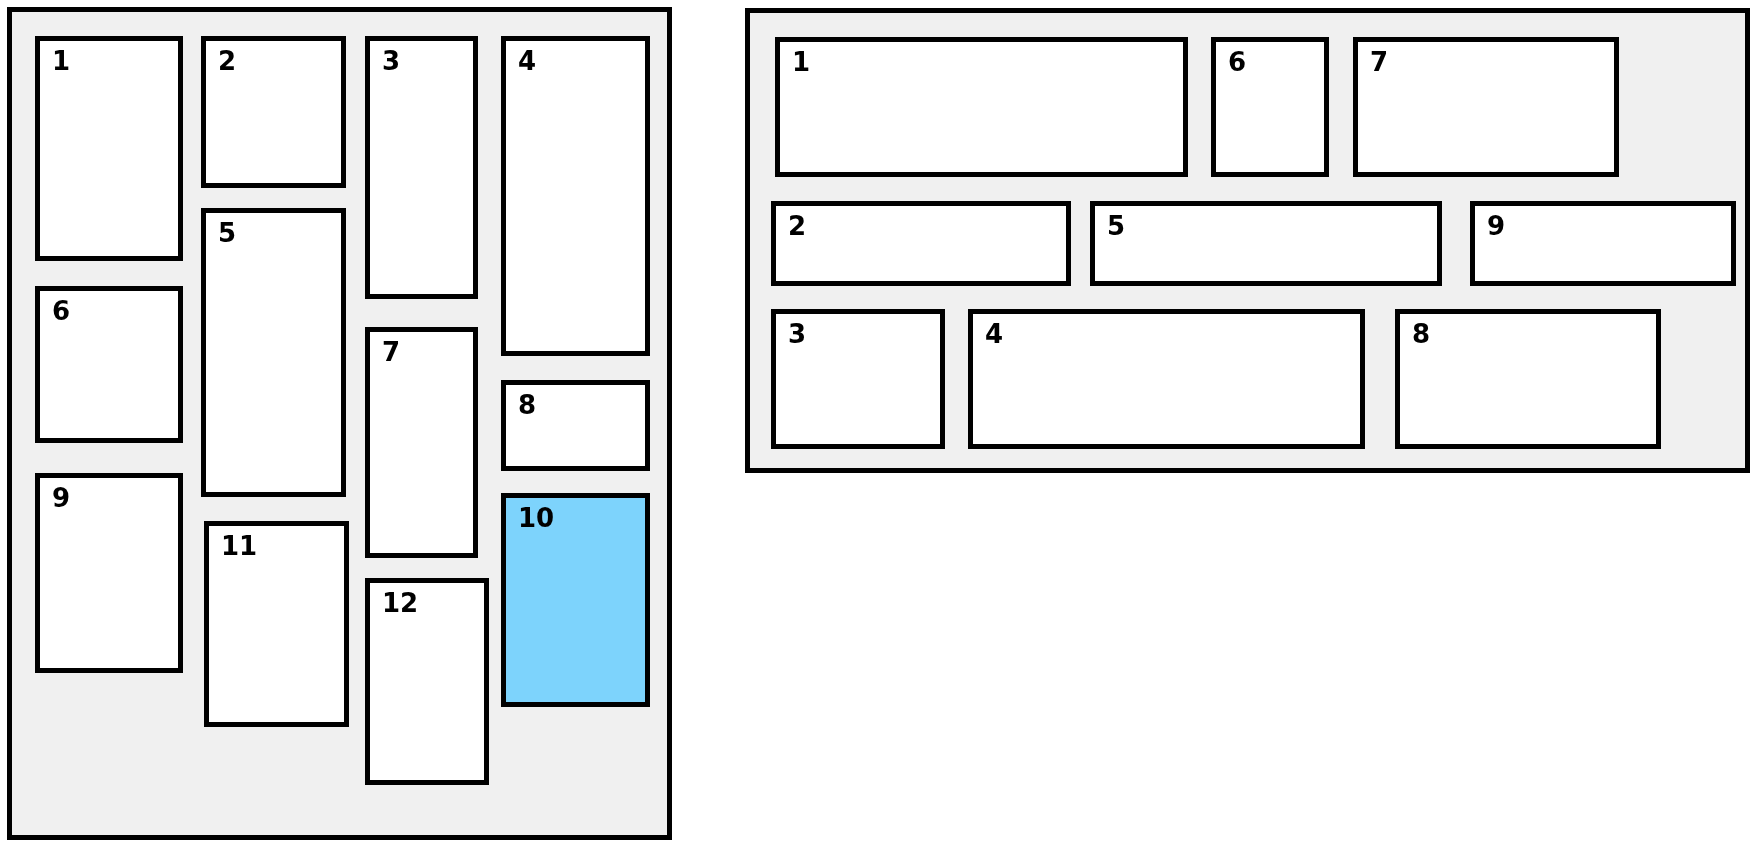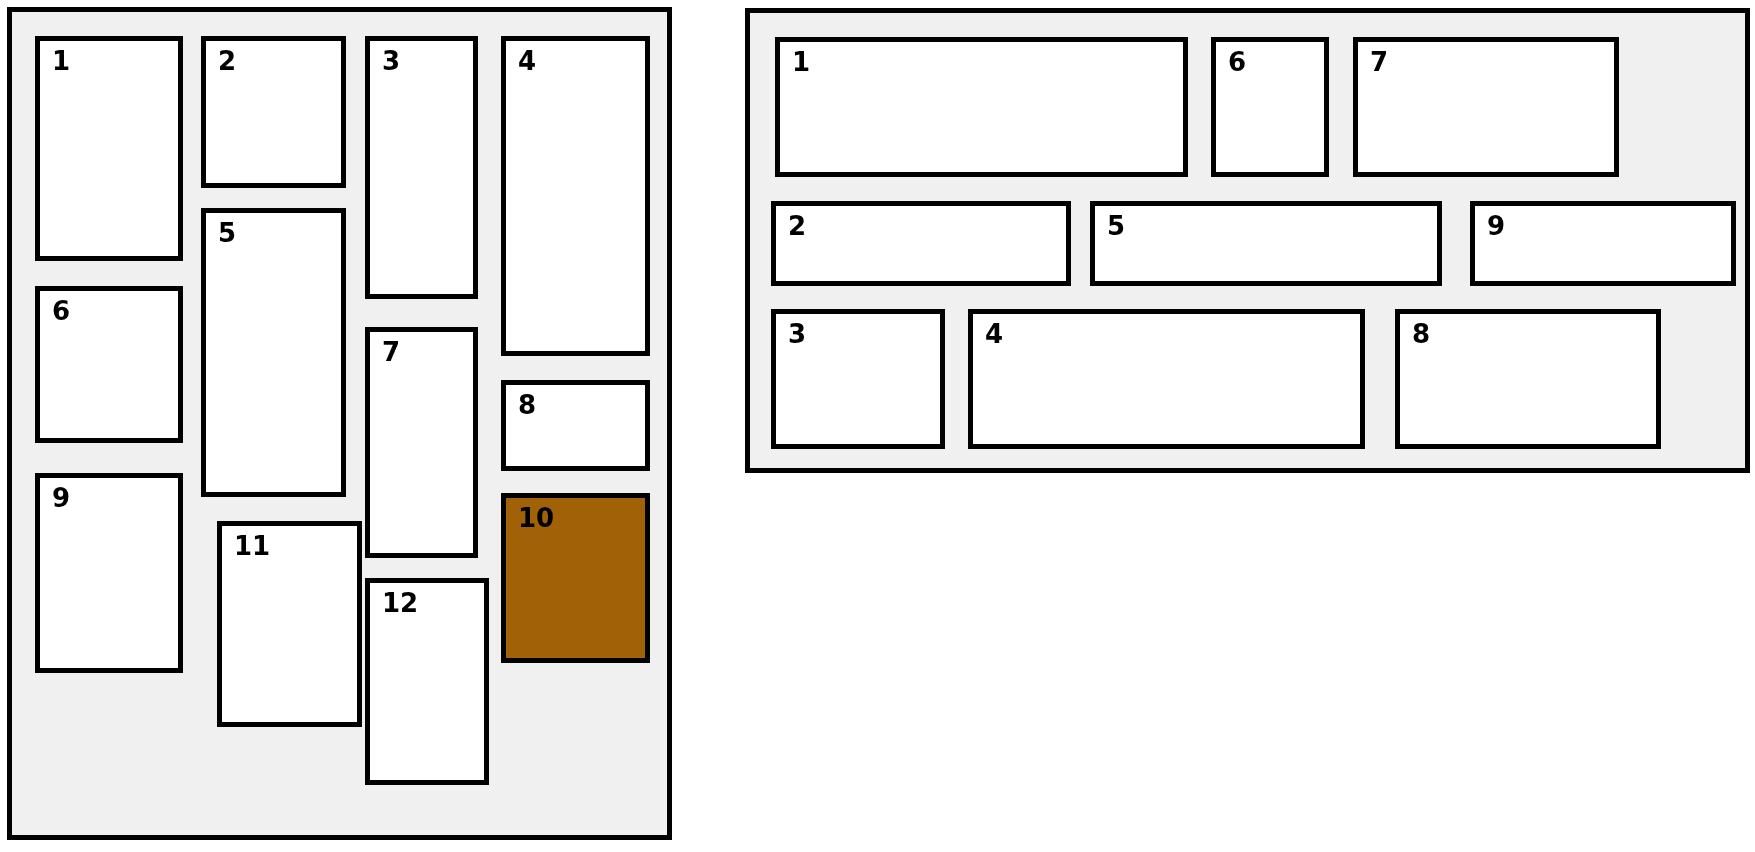--- a/index.html
+++ b/index.html
@@ -92,24 +92,24 @@
       </div>
       <div class="box" style="left: 353px; top: 315px; width: 113px; height: 231px; background: rgb(255, 255, 255); border-color: rgb(0, 0, 0); border-width: 5px;">
         <span class="box-label" style="color: rgb(0, 0, 0); font-size: 26px;">7</span>
       </div>
       <div class="box" style="left: 489px; top: 368px; width: 149px; height: 91px; background: rgb(255, 255, 255); border-color: rgb(0, 0, 0); border-width: 5px;">
         <span class="box-label" style="color: rgb(0, 0, 0); font-size: 26px;">8</span>
       </div>
       <div class="box" style="left: 23px; top: 461px; width: 148px; height: 200px; background: rgb(255, 255, 255); border-color: rgb(0, 0, 0); border-width: 5px;">
         <span class="box-label" style="color: rgb(0, 0, 0); font-size: 26px;">9</span>
       </div>
-      <div class="box" style="left: 489px; top: 481px; width: 149px; height: 170px; background: #a16207; border-color: rgb(0, 0, 0); border-width: 5px;">
+      <div class="box" style="left: 489px; top: 481px; width: 149px; height: 214px; background: #7dd3fc; border-color: rgb(0, 0, 0); border-width: 5px;">
         <span class="box-label" style="color: rgb(0, 0, 0); font-size: 26px;">10</span>
       </div>
-      <div class="box" style="left: 205px; top: 509px; width: 145px; height: 206px; background: rgb(255, 255, 255); border-color: rgb(0, 0, 0); border-width: 5px;">
+      <div class="box" style="left: 192px; top: 509px; width: 145px; height: 206px; background: rgb(255, 255, 255); border-color: rgb(0, 0, 0); border-width: 5px;">
         <span class="box-label" style="color: rgb(0, 0, 0); font-size: 26px;">11</span>
       </div>
       <div class="box" style="left: 353px; top: 566px; width: 124px; height: 207px; background: rgb(255, 255, 255); border-color: rgb(0, 0, 0); border-width: 5px;">
         <span class="box-label" style="color: rgb(0, 0, 0); font-size: 26px;">12</span>
       </div>
     </div>
   <div class="panel" id="panel-right" style="left: 745px; top: 8px; width: 1005px; height: 465px; background: rgb(240, 240, 240); border-color: rgb(0, 0, 0); border-width: 5px;">
       <div class="box" style="left: 25px; top: 24px; width: 413px; height: 140px; background: rgb(255, 255, 255); border-color: rgb(0, 0, 0); border-width: 5px;">
         <span class="box-label" style="color: rgb(0, 0, 0); font-size: 26px;">1</span>
       </div>

